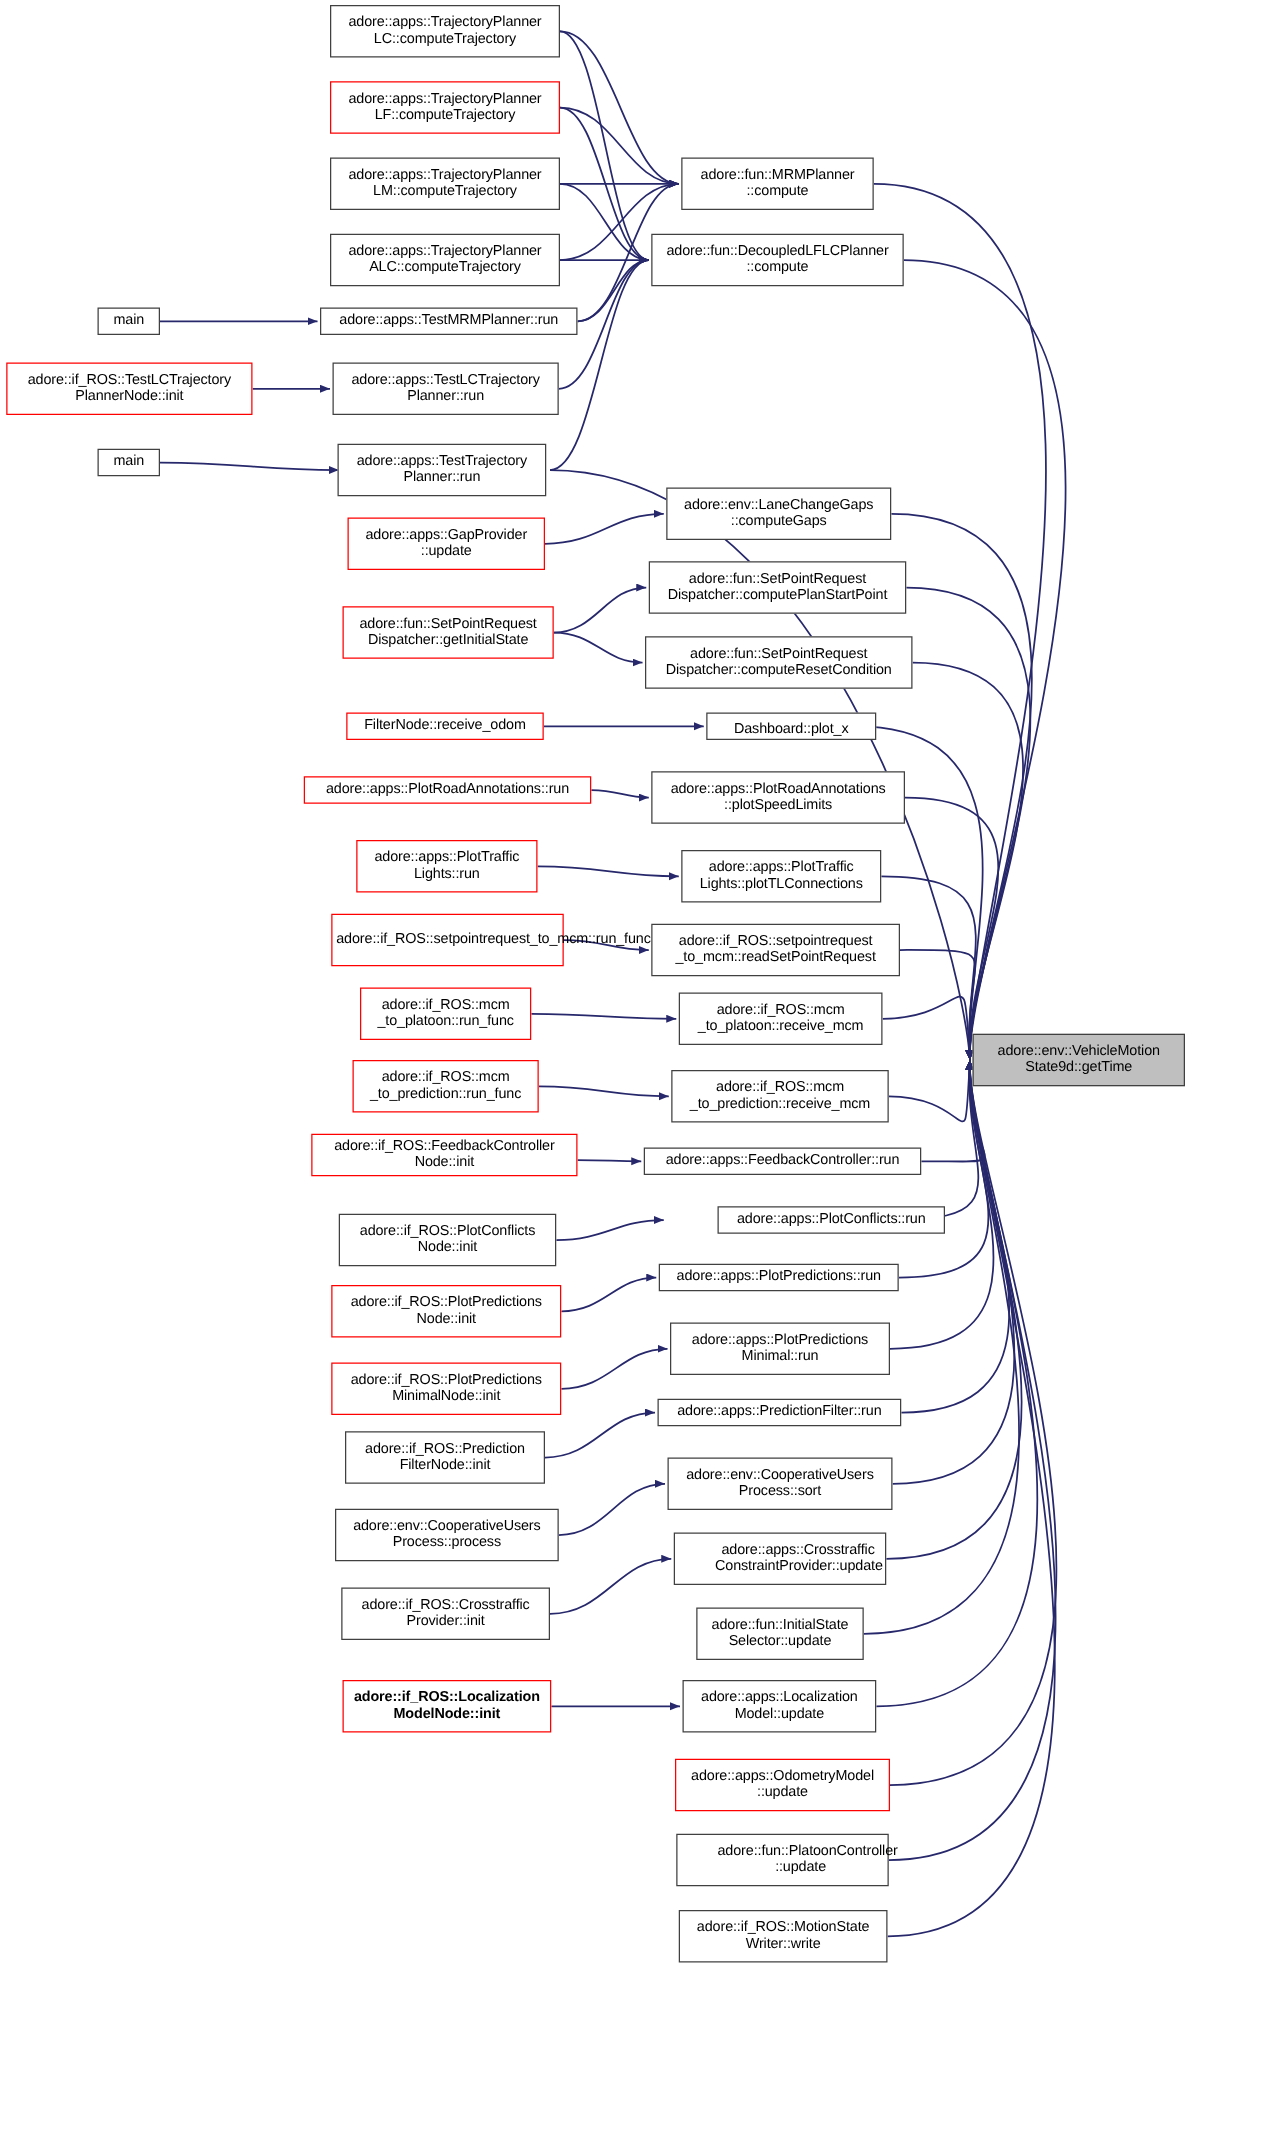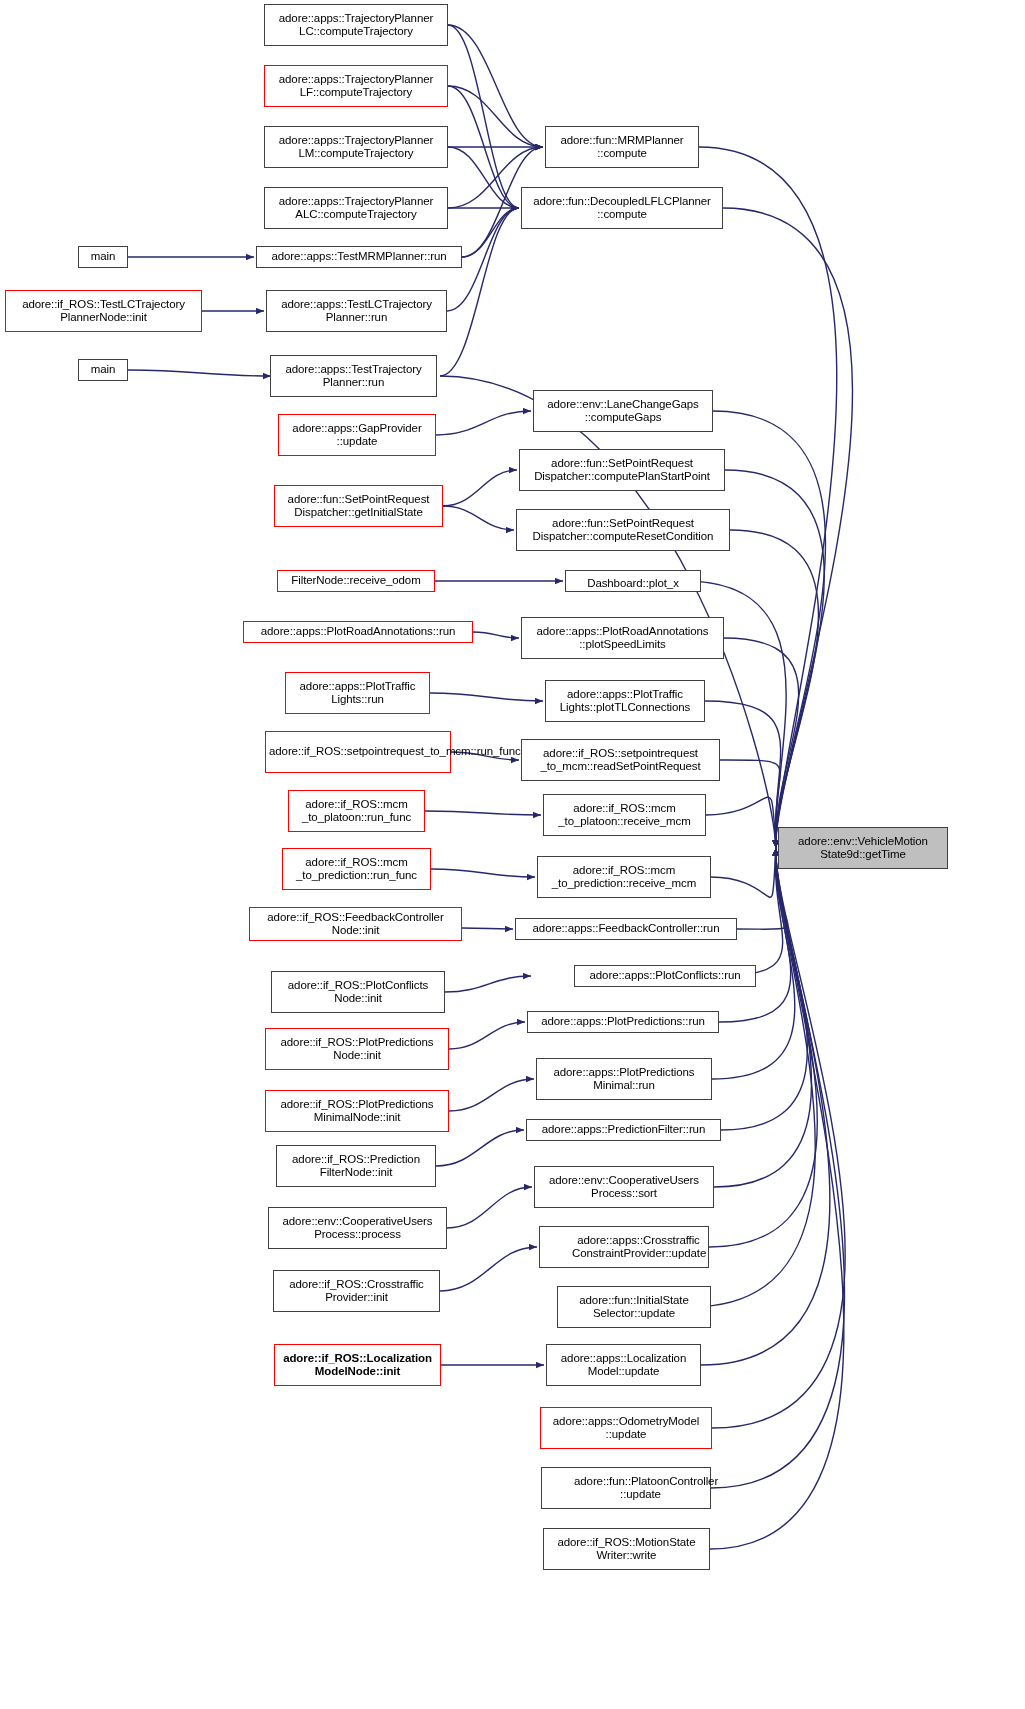--- a/index.html
+++ b/index.html
@@ -203,21 +203,21 @@
       </div>
       <div class="node" title="adore::env::CooperativeUsersProcess::sort" style="left: 534px; top: 1166px; width: 180px; height: 42px;">
         <span>adore::env::CooperativeUsers<br>Process::sort</span>
       </div>
       <div class="node" title="adore::if_ROS::CrosstrafficProvider::init" style="left: 273px; top: 1270px; width: 167px; height: 42px;">
         <span>adore::if_ROS::Crosstraffic<br>Provider::init</span>
       </div>
       <div class="node" title="adore::apps::CrosstrafficConstraintProvider::update" style="left: 539px; top: 1226px; width: 170px; height: 42px; padding-left: 32px;">
         <span>adore::apps::Crosstraffic<br>ConstraintProvider::update</span>
       </div>
-      <div class="node" title="adore::fun::InitialStateSelector::update" style="left: 557px; top: 1286px; width: 154px; height: 42px;">
+      <div class="node" title="adore::fun::InitialStateSelector::update" style="left: 557px; top: 1286px; width: 134px; height: 42px;">
         <span>adore::fun::InitialState<br>Selector::update</span>
       </div>
       <div class="node red" title="adore::if_ROS::LocalizationModelNode::init" style="left: 274px; top: 1344px; width: 167px; height: 42px; font-weight: bold;">
         <span>adore::if_ROS::Localization<br>ModelNode::init</span>
       </div>
       <div class="node" title="adore::apps::LocalizationModel::update" style="left: 546px; top: 1344px; width: 155px; height: 42px;">
         <span>adore::apps::Localization<br>Model::update</span>
       </div>
       <div class="node red" title="adore::apps::OdometryModel::update" style="left: 540px; top: 1407px; width: 172px; height: 42px;">
         <span>adore::apps::OdometryModel<br>::update</span>

